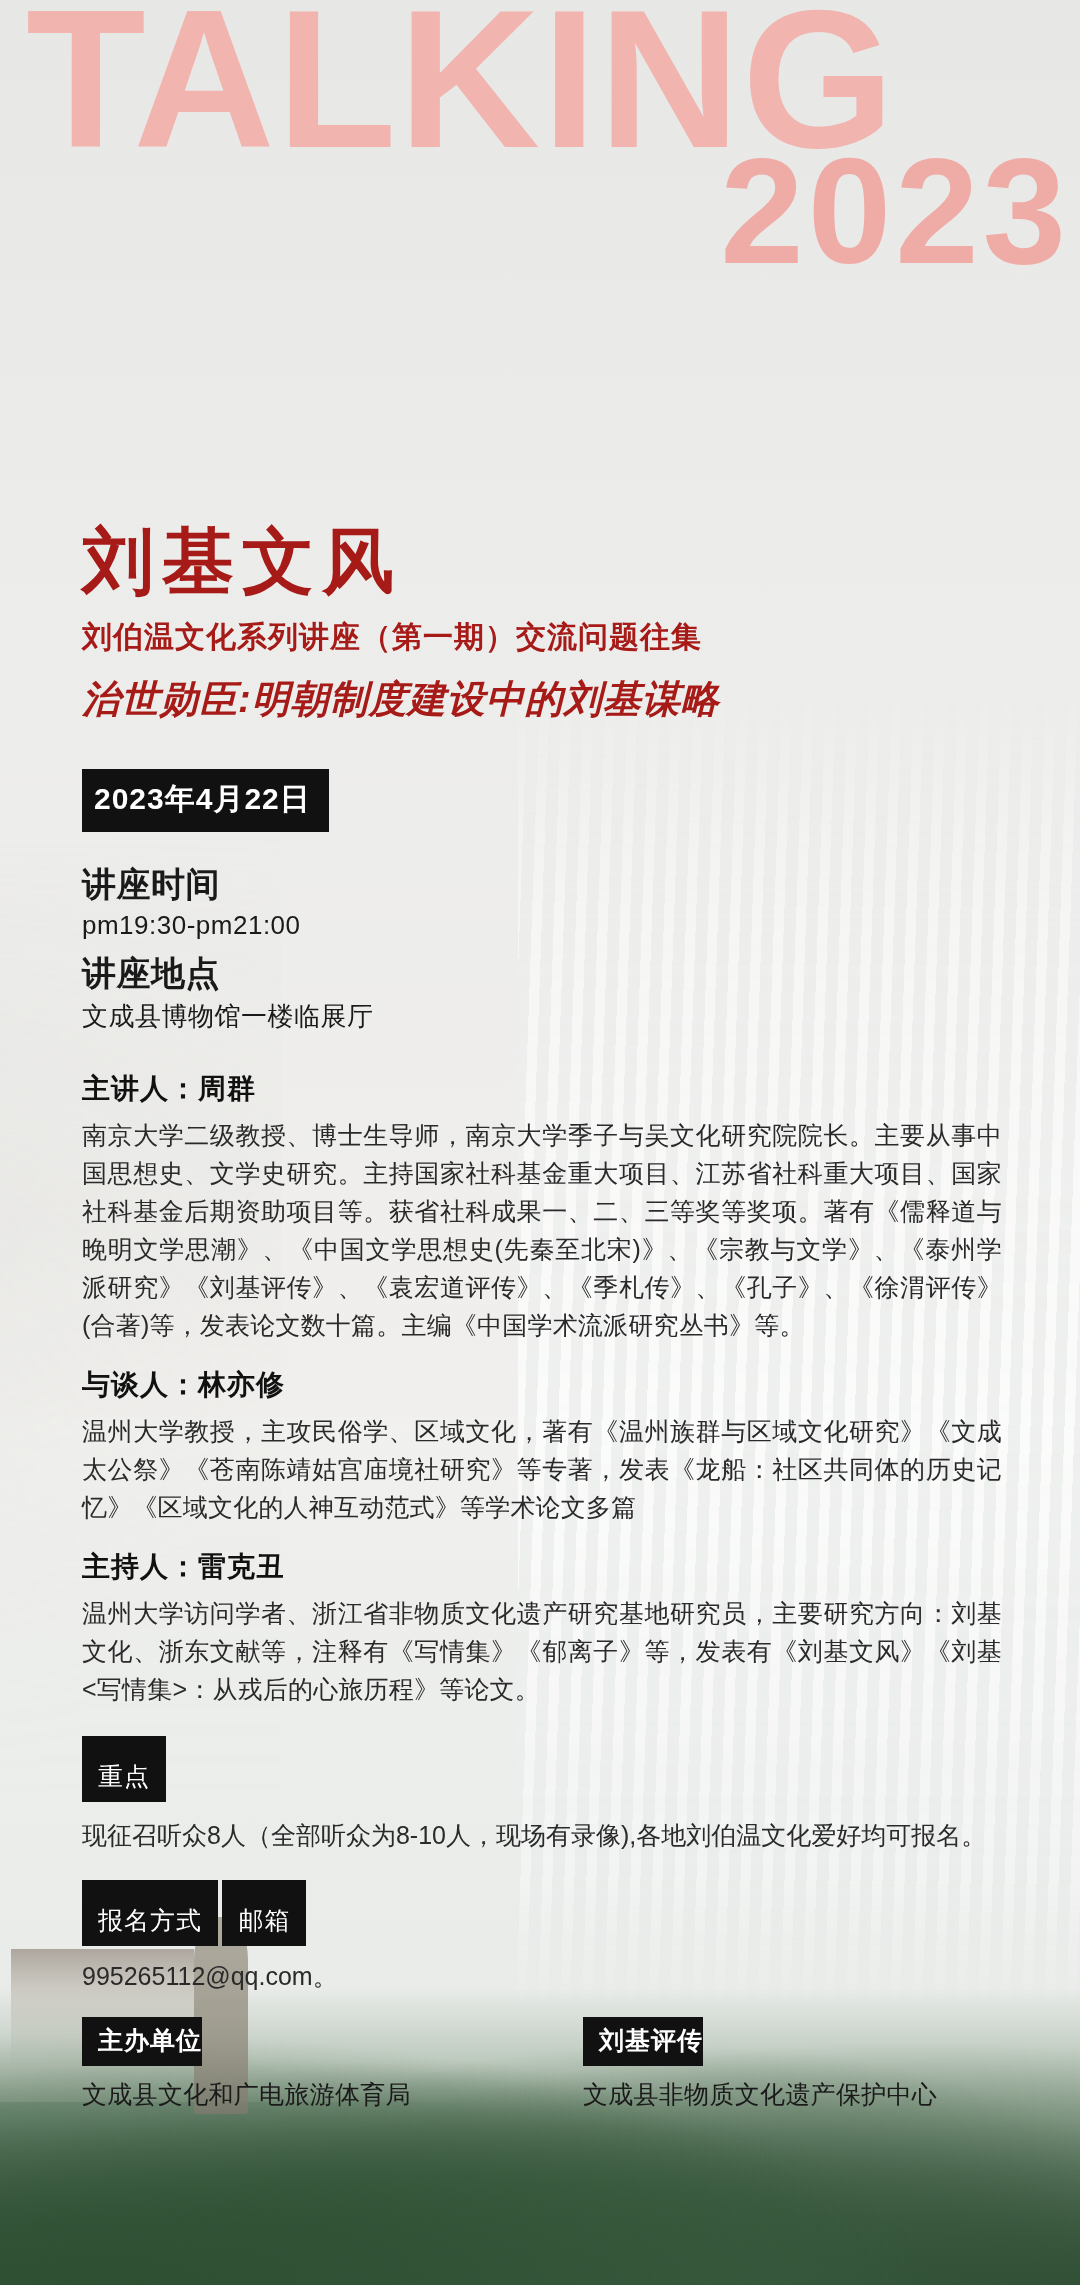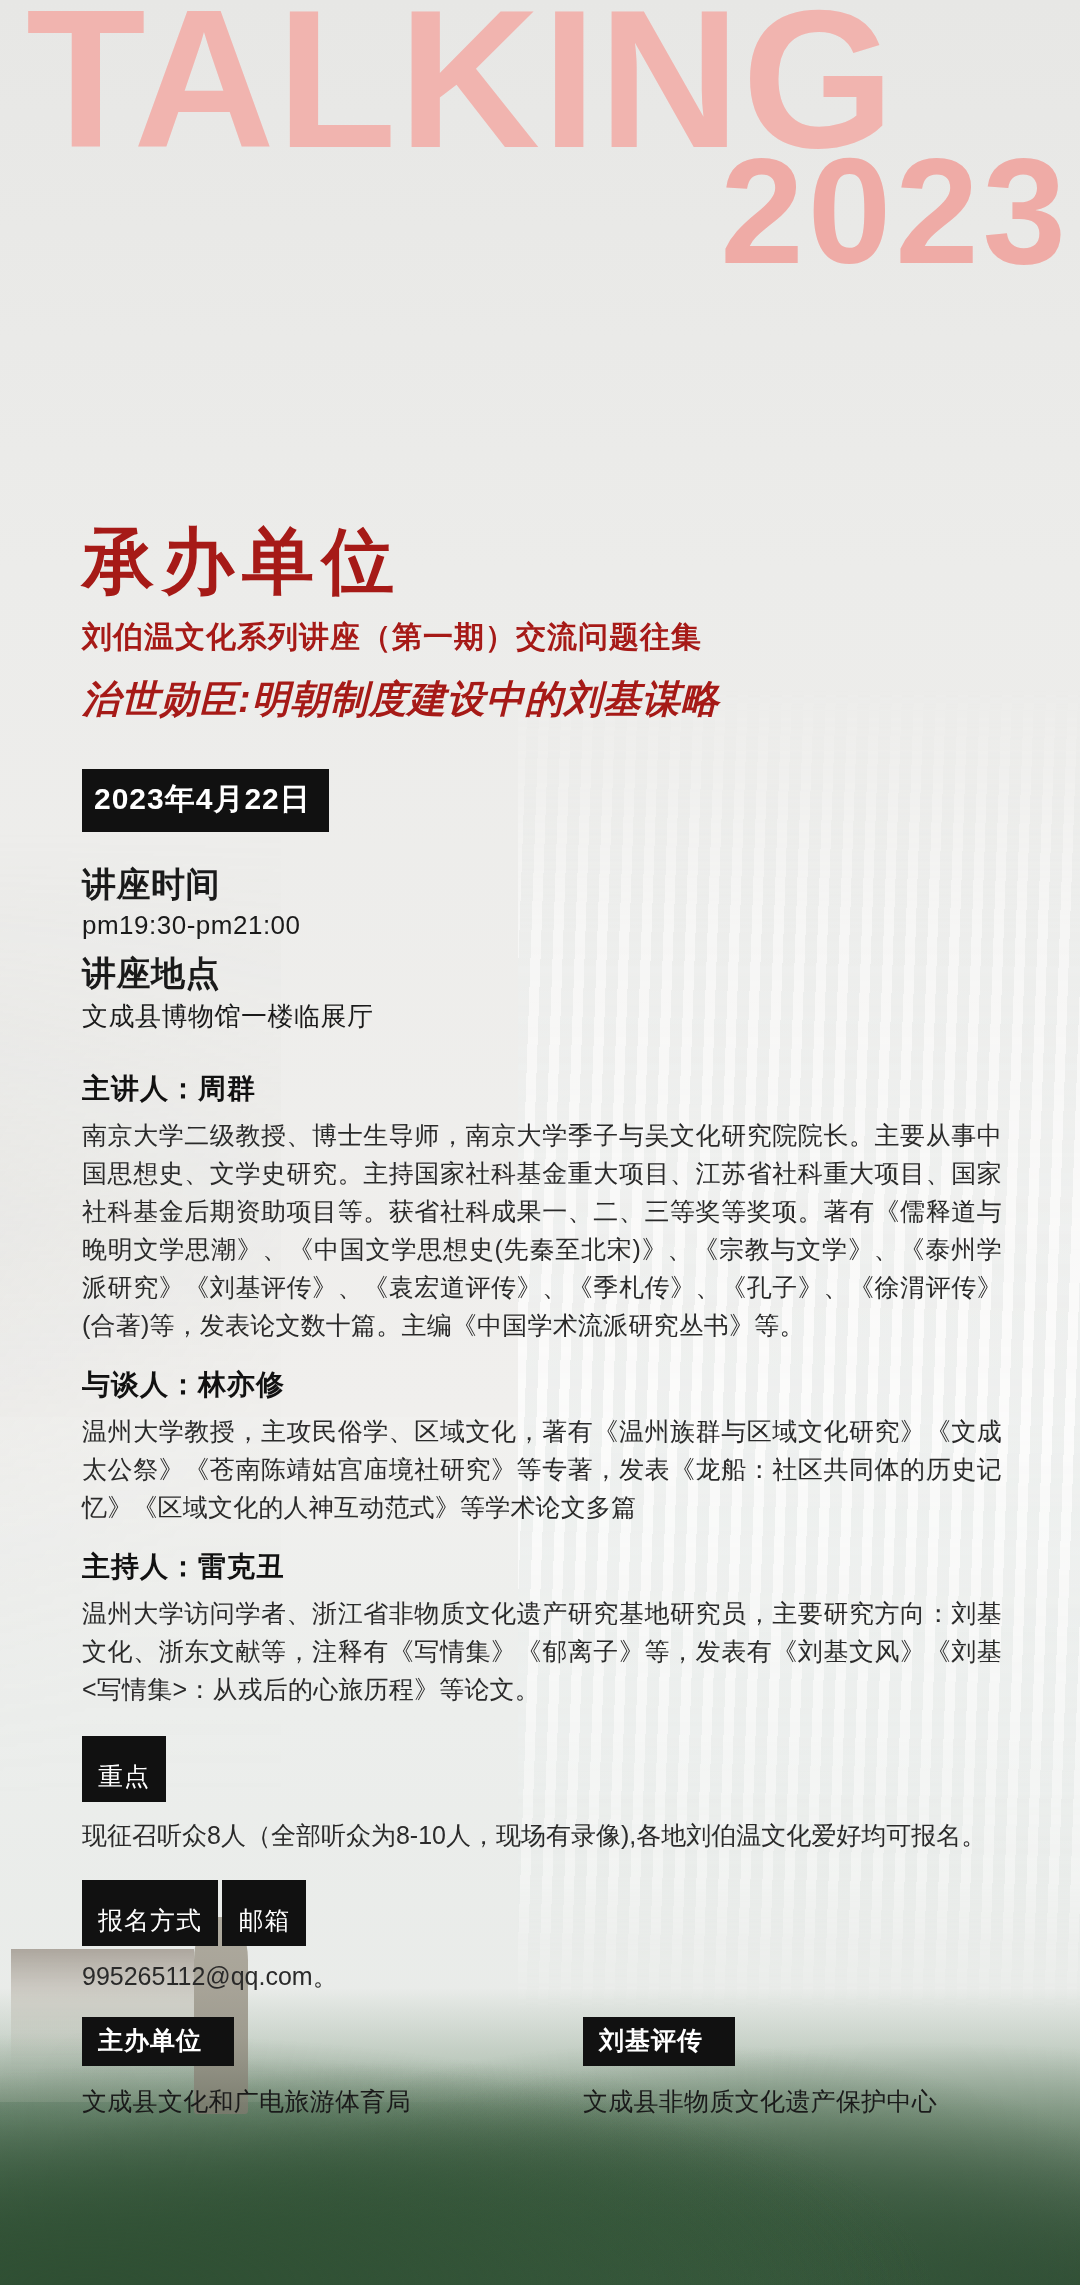--- a/index.html
+++ b/index.html
@@ -205,29 +205,28 @@
     margin-top: 6px;
   }
   .org-col { flex: 0 0 auto; }
   .org-col.second { margin-left: 172px; }
   .org-tag {
     display: inline-block;
     background: #111111;
     color: #ffffff;
     font-size: 25px;
     font-weight: 700;
-    padding: 7px 32px 9px 16px;
+    padding: 7px 0 9px 16px;
     letter-spacing: 1px;
     margin-bottom: 12px;
   }
   .org-name {
     font-size: 25px;
     color: #1a1a1a;
     letter-spacing: 0.3px;
-    margin-top: 7px;
   }
   .bottom-pad { height: 60px; }
 </style>
 </head>
 <body>
 
 <div class="poster">
 
   <div class="bg-sky"></div>
   <div class="bg-cliff-left"></div>
@@ -236,21 +235,21 @@
   <div class="bg-foliage"></div>
   <div class="bg-pavilion"></div>
   <div class="bg-statue"></div>
 
   <div class="talking">TALKING</div>
   <div class="year2023">2023</div>
 
   <div class="content">
     <div class="spacer-top"></div>
 
-    <h1 class="title-main">承办单位</h1>
+    <h1 class="title-main">刘基文风</h1>
     <div class="title-sub">刘伯温文化系列讲座（第一期）交流问题往集</div>
     <div class="title-topic">治世勋臣:明朝制度建设中的刘基谋略</div>
 
     <div class="date-badge">2023年4月22日</div>
 
     <div class="label-bold">讲座时间</div>
     <div class="value-line">pm19:30-pm21:00</div>
     <div class="label-bold">讲座地点</div>
     <div class="value-line">文成县博物馆一楼临展厅</div>
 

